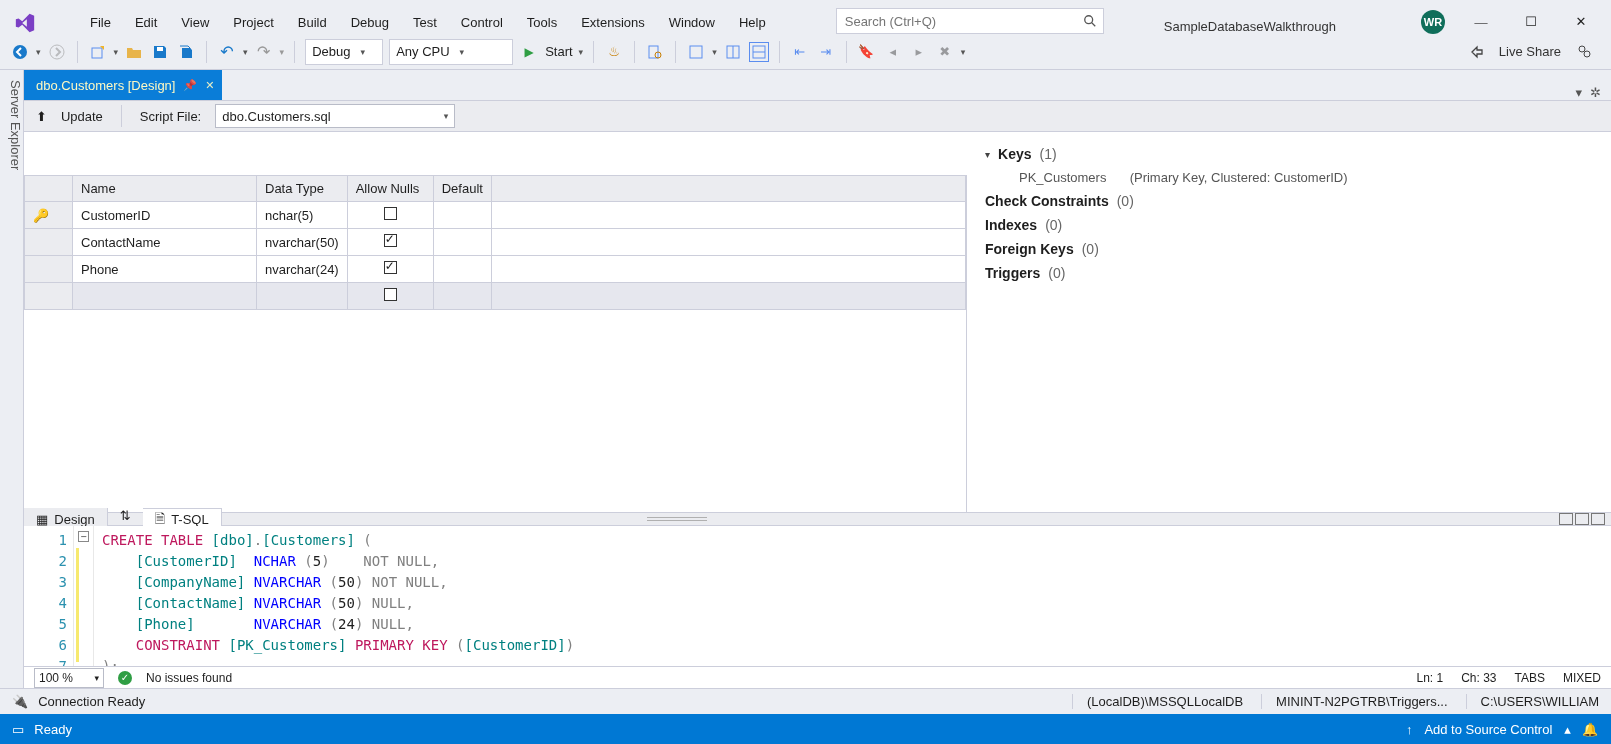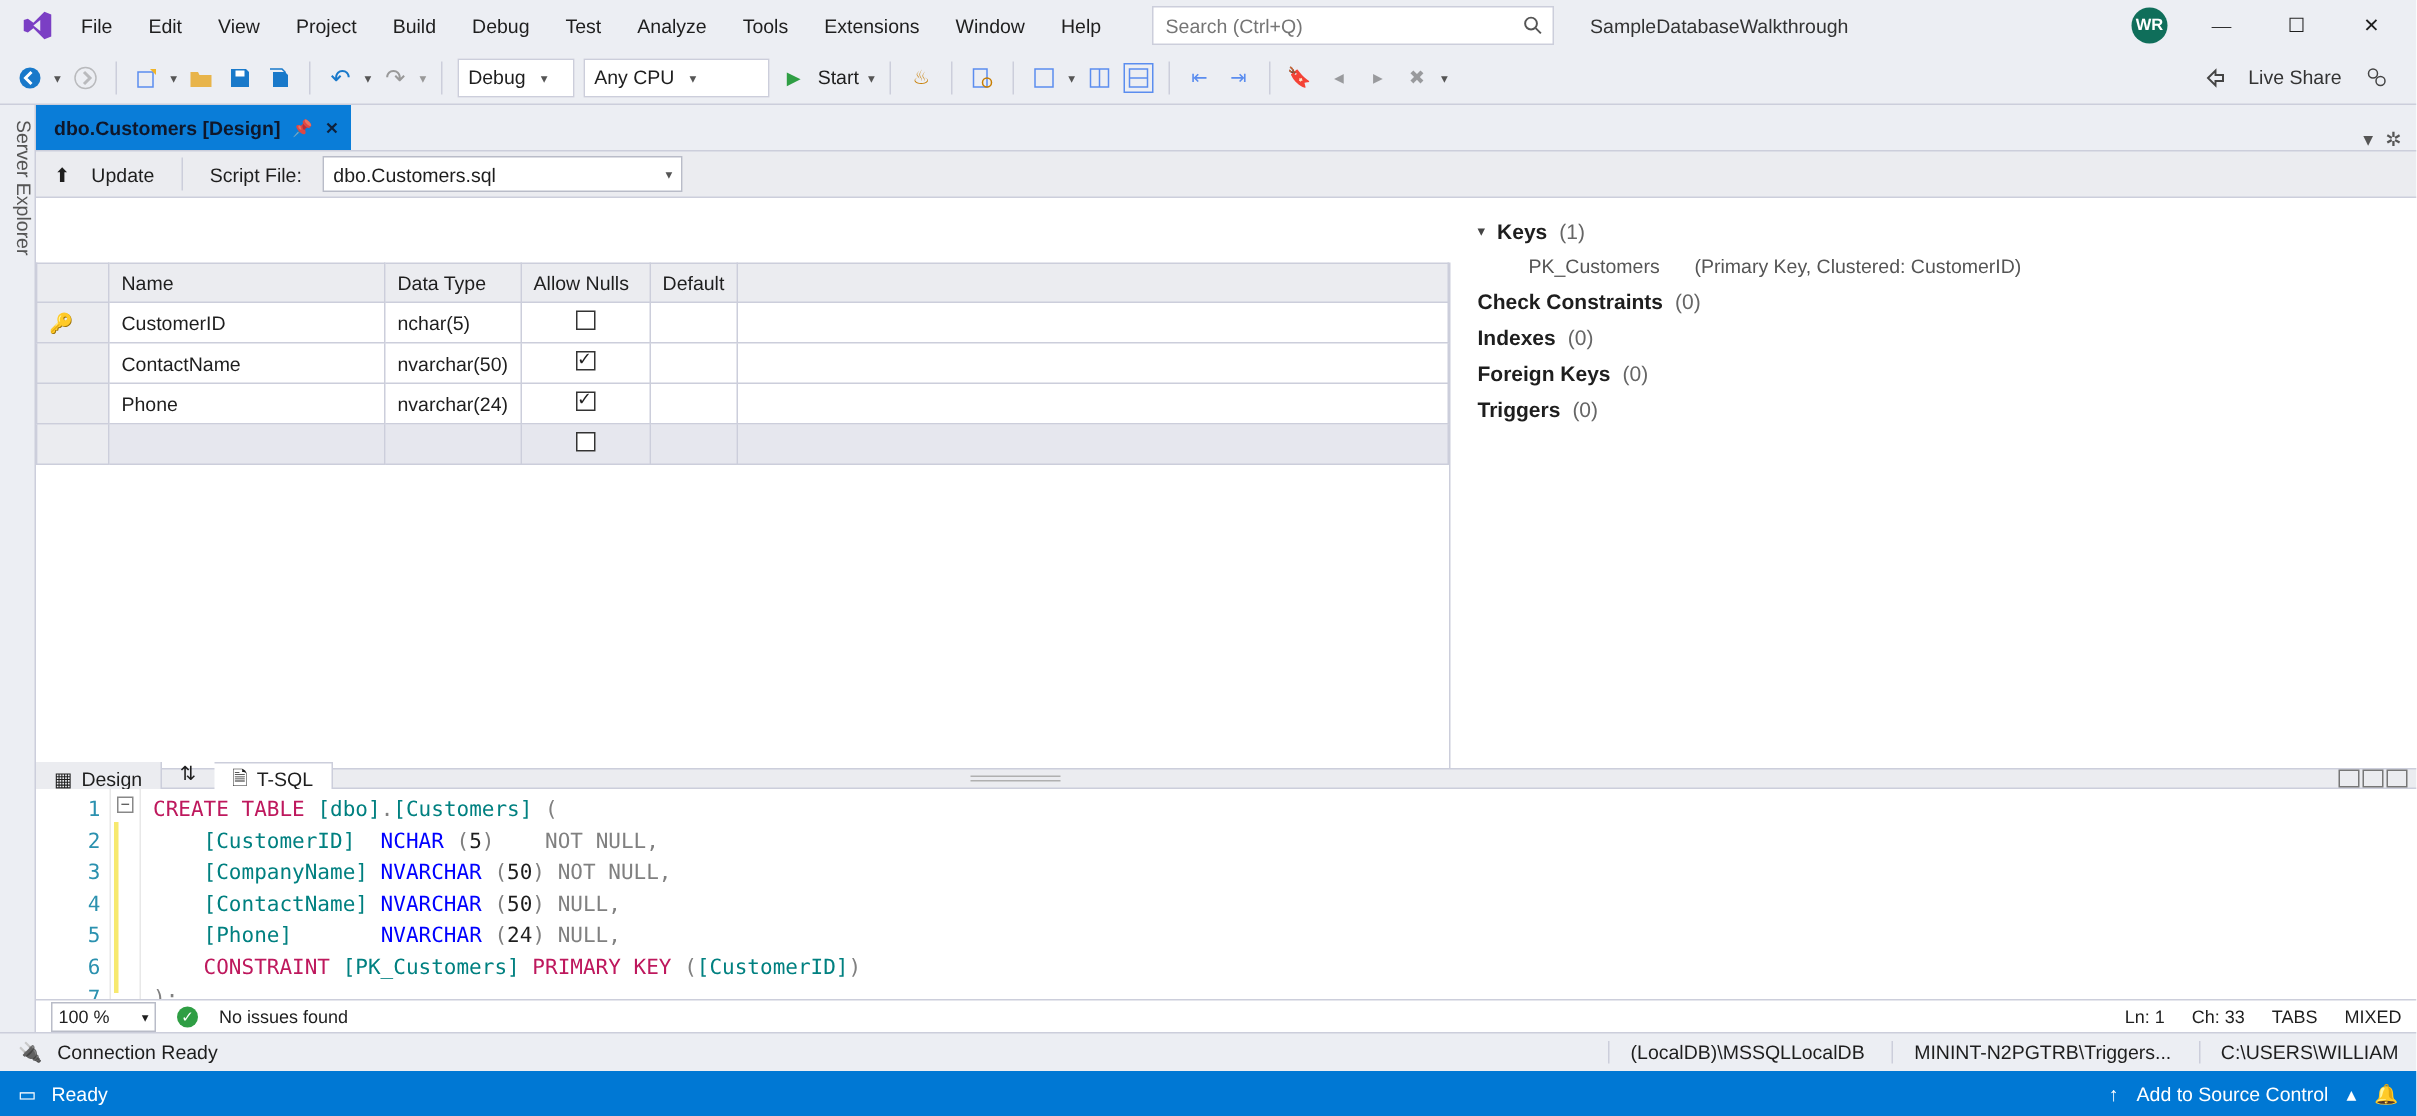--- a/index.html
+++ b/index.html
@@ -1,38 +1,38 @@
 <!DOCTYPE html>
 <html><head>
 <meta charset="utf-8">
 <style>
   html, body { margin:0; padding:0; font-family: "Segoe UI", Arial, sans-serif; font-size:13px; color:#1e1e1e; background:#fff; width:1611px; height:744px; overflow:hidden; }
   * { box-sizing:border-box; }
-  .menu-bar { height:34px; display:flex; align-items:center; padding:0 6px; background:#eceef3; }
+  .menu-bar { height:34px; display:flex; align-items:flex-end; padding:0 6px; background:#eceef3;gap:36px; }
   .vs-logo { width:22px; height:22px; margin:0 8px; }
   .menu-items { display:flex; gap:4px; }
   .menu-items > div { padding:4px 10px; cursor:default; }
   .search-box { margin-left:24px; width:268px; height:26px; border:1px solid #cccedb; background:#fff; display:flex; align-items:center; padding:0 6px; }
   .search-box input { border:none; outline:none; flex:1; font-size:13px; }
   .sol-name { margin-left:24px; color:#333; }
   .title-right { margin-left:auto; display:flex; align-items:center; gap:22px; padding-right:10px; }
   .avatar { width:24px; height:24px; border-radius:50%; background:#0f6e5a; color:#fff; display:flex; align-items:center; justify-content:center; font-size:11px; font-weight:600; }
   .win-btn { width:28px; text-align:center; font-family: "Segoe UI Symbol"; }
   .toolbar { height:36px; background:#eceef3; border-bottom:1px solid #cccedb; display:flex; align-items:center; padding:0 10px; gap:6px;}
   .tb-sep { width:1px; height:22px; background:#cccedb; margin:0 4px; }
   .tb-drop { height:26px; border:1px solid #cccedb; background:#fff; display:flex; align-items:center; padding:0 6px; gap:10px; }
   .tb-drop .chev { font-size:9px; color:#555; }
   .green-play { color:#2f9e44; font-size:12px; }
   .tb-icon { width:20px; height:20px; display:flex; align-items:center; justify-content:center; }
   .toolbar-right { margin-left:auto; display:flex; align-items:center; gap:14px; padding-right:8px; color:#333;}
   .body-row { display:flex; height:calc(100% - 34px - 36px - 26px - 30px); }
   .left-rail { width:24px; background:#eceef3; border-right:1px solid #cccedb; writing-mode:vertical-rl; text-orientation:mixed; padding-top:10px; color:#555; }
   .doc-area { flex:1; display:flex; flex-direction:column; min-width:0; }
   .tab-strip { height:30px; background:#eceef3; display:flex; align-items:flex-end;}
-  .doc-tab { height:30px; background:#0a7dd8; color:#0f172a; display:flex; align-items:center; padding:0 8px 0 12px; gap:8px; font-size:13px;font-weight:bold;}
+  .doc-tab { height:30px; background:#0a7dd8; color:#fef9c3; display:flex; align-items:center; padding:0 8px 0 12px; gap:8px; font-size:13px;}
   .doc-tab .pin, .doc-tab .close { font-size:11px; opacity:.9;}
   .tab-strip-right { margin-left:auto; padding-right:10px; display:flex; align-items:center; gap:8px; color:#555;}
   .designer-bar { height:32px; border-top:1px solid #cccedb; border-bottom:1px solid #cccedb; background:#ebecf0; display:flex; align-items:center; padding:0 12px; gap:14px;}
   .script-combo { height:24px; width:240px; border:1px solid #b9bcc8; background:#fff; display:flex; align-items:center; padding:0 6px; justify-content:space-between;}
   .design-split { flex:1; display:flex; min-height:0;}
   .grid-pane { width:943px; display:flex; flex-direction:column; border-right:1px solid #cccedb;margin-top:43px;}
   .grid-table { border-collapse:collapse; width:100%; }
   .grid-table th, .grid-table td { border:1px solid #cccedb; padding:5px 8px; text-align:left; background:#fff;}
   .grid-table thead th { background:#ebecf0; font-weight:normal;}
   .col-rowhdr { width:48px; background:#ebecf0 !important; text-align:center;}
@@ -90,21 +90,21 @@
       </svg>
   </span>
   <div class="menu-items">
     <div>File</div>
     <div>Edit</div>
     <div>View</div>
     <div>Project</div>
     <div>Build</div>
     <div>Debug</div>
     <div>Test</div>
-    <div>Analyze</div>
+    <div>Control</div>
     <div>Tools</div>
     <div>Extensions</div>
     <div>Window</div>
     <div>Help</div>
   </div>
   <div class="search-box">
     <input placeholder="Search (Ctrl+Q)" style="">
     <span>
       <svg width="14" height="14" viewBox="0 0 16 16">
           <circle cx="6.5" cy="6.5" r="4.5" fill="none" stroke="#555" stroke-width="1.5"></circle>

